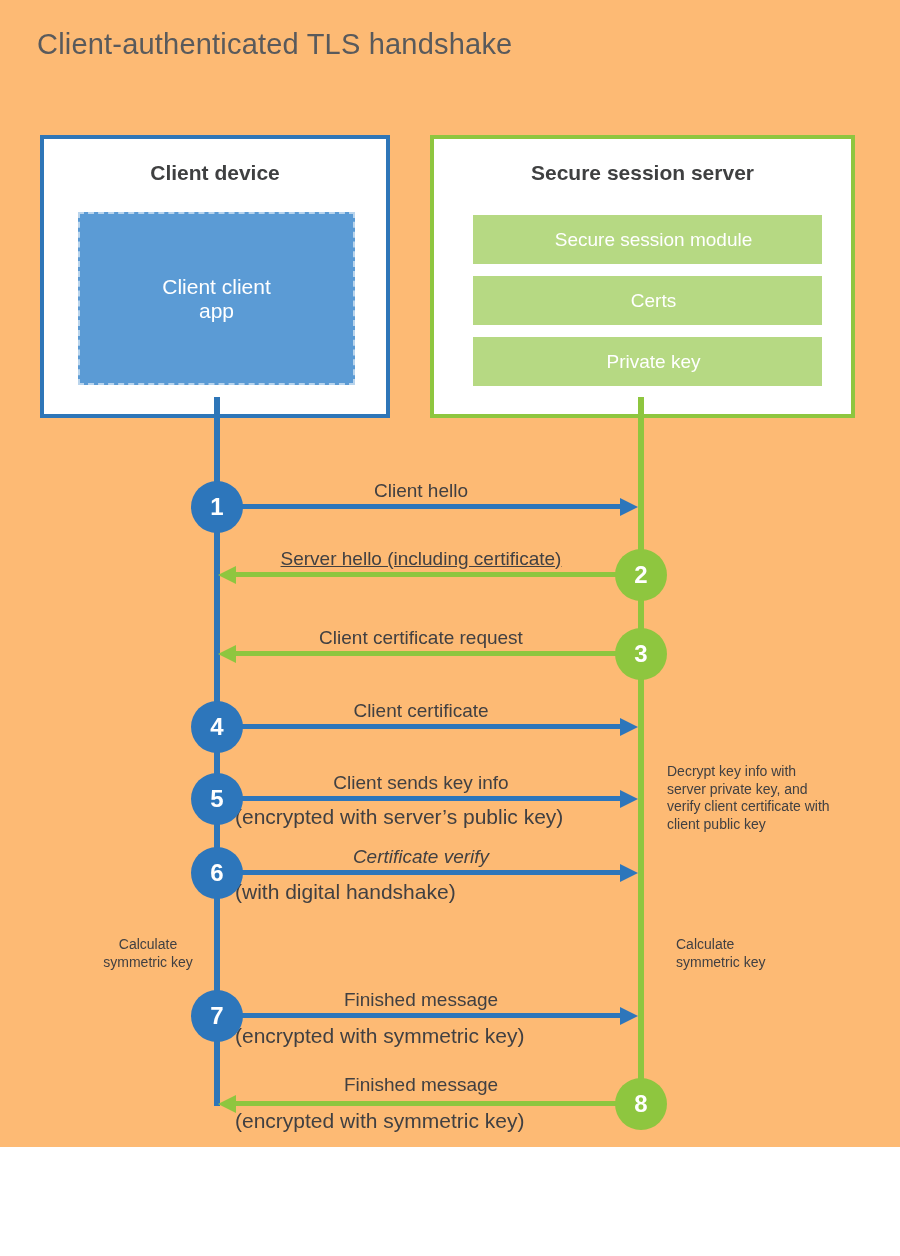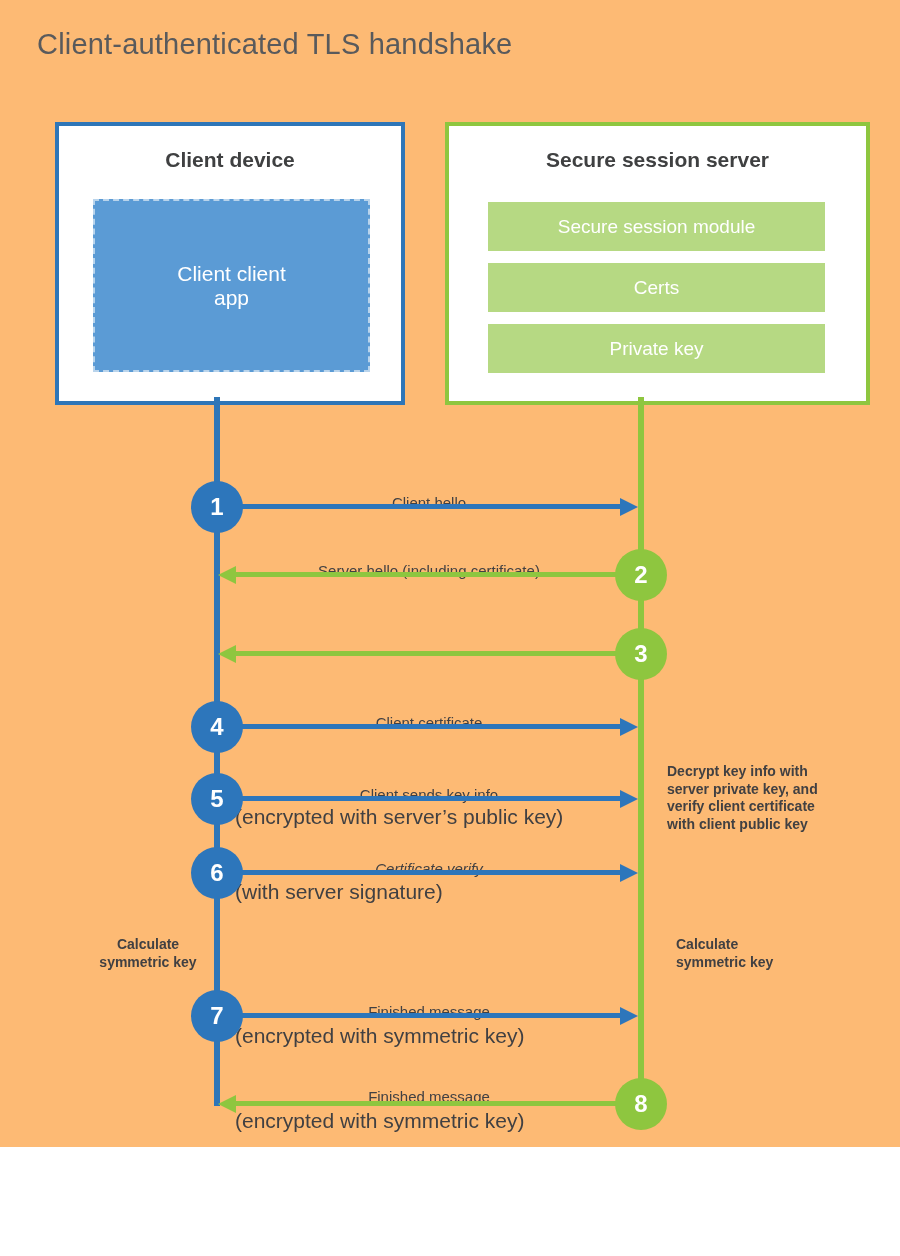--- a/index.html
+++ b/index.html
@@ -19,25 +19,24 @@
     left: 37px; top: 28px;
     font-size: 29px;
     font-weight: 300;
     color: #595a5c;
     letter-spacing: 0.2px;
   }
 
   
   .actor-box {
     position: absolute;
-    top: 122px;
+    top: 135px;
     height: 275px;
     background: #ffffff;
     border: 4px solid;
-    margin-left: 15px;
   }
   .actor-box.blue  { left: 40px;  width: 342px; border-color: #2e76b8; }
   .actor-box.green { left: 430px; width: 417px; border-color: #8ec63f; }
 
   .actor-title {
     position: absolute;
     left: 0; right: 0; top: 22px;
     text-align: center;
     font-size: 21px;
     font-weight: bold;
@@ -63,20 +62,21 @@
     position: absolute;
     left: 39px;
     width: 337px; height: 49px;
     background: #b6d983;
     color: #ffffff;
     font-size: 19px;
     display: flex;
     align-items: center;
     justify-content: center;
     text-align: center;
+    padding-left: 12px;
   }
 
   
   .lifeline { position: absolute; width: 6px; }
   .lifeline.blue  { left: 214px; top: 397px; height: 709px; background: #2e76b8; }
   .lifeline.green { left: 638px; top: 397px; height: 707px; background: #8ec63f; }
 
   
   .step-circle {
     position: absolute;
@@ -97,43 +97,41 @@
   .arrow-line.green { left: 236px; width: 384px; background: #8ec63f; }
 
   .arrow-head { position: absolute; width: 0; height: 0;
                 border-top: 9px solid transparent;
                 border-bottom: 9px solid transparent; }
   .arrow-head.right { left: 620px; border-left: 18px solid #2d76bb; }
   .arrow-head.left  { left: 218px; border-right: 18px solid #8ec63f; }
 
   .msg-label {
     position: absolute;
-    left: 220px; width: 418px;
-    text-align: center;
-    font-size: 15px;
+    left: 212px; width: 418px;
+    text-align: center;
+    font-size: 19px;
     line-height: 24px;
     color: #414042;
-    margin-top: 12px;
   }
   .msg-sub {
     position: absolute;
     left: 235px; width: 418px;
     text-align: left;
     font-size: 21px;
     line-height: 20px;
     color: #414042;
   }
 
   
   .side-note {
     position: absolute;
     font-size: 14px;
     line-height: 17.5px;
     color: #414042;
-    font-weight: bold;
   }
   .note-decrypt    { left: 667px; top: 763px; width: 170px; }
   .note-calc-left  { left: 96px;  top: 936px; width: 104px; text-align: center; }
   .note-calc-right { left: 676px; top: 936px; width: 120px; text-align: left; }
 </style>
 </head>
 <body>
 
 <div id="canvas">
 
@@ -157,27 +155,28 @@
   <div class="lifeline blue"></div>
   <div class="lifeline green"></div>
 
   <div class="msg-label" style="top:479px;">Client hello</div>
   <div class="arrow-line blue" style="top:504px;"></div>
   <div class="arrow-head right" style="top:498px;"></div>
   <div class="step-circle blue" style="top:481px;">
     <span>1</span>
   </div>
 
-  <div class="msg-label" style="top:547px;">Server hello (including certificate)</div>
+  <div class="msg-label" style="top:547px;text-decoration:underline;">Server hello (including certificate)</div>
   <div class="arrow-line green" style="top:572px;"></div>
   <div class="arrow-head left" style="top:566px;"></div>
   <div class="step-circle green" style="top:549px;">
     <span>2</span>
   </div>
 
+  <div class="msg-label" style="top:626px;">Client certificate request</div>
   <div class="arrow-line green" style="top:651px;"></div>
   <div class="arrow-head left" style="top:645px;"></div>
   <div class="step-circle green" style="top:628px;">
     <span>3</span>
   </div>
 
   <div class="msg-label" style="top:699px;">Client certificate</div>
   <div class="arrow-line blue" style="top:724px;"></div>
   <div class="arrow-head right" style="top:718px;"></div>
   <div class="step-circle blue" style="top:701px;">
@@ -188,21 +187,21 @@
   <div class="arrow-line blue" style="top:796px;"></div>
   <div class="arrow-head right" style="top:790px;"></div>
   <div class="msg-sub" style="top:807px;">(encrypted with server’s public key)</div>
   <div class="step-circle blue" style="top:773px;">
     <span>5</span>
   </div>
 
   <div class="msg-label" style="top:845px;font-style:italic;">Certificate verify</div>
   <div class="arrow-line blue" style="top:870px;"></div>
   <div class="arrow-head right" style="top:864px;"></div>
-  <div class="msg-sub" style="top:882px;">(with server signature)</div>
+  <div class="msg-sub" style="top:882px;">(with digital handshake)</div>
   <div class="step-circle blue" style="top:847px;">
     <span>6</span>
   </div>
 
   <div class="msg-label" style="top:988px;">Finished message</div>
   <div class="arrow-line blue" style="top:1013px;"></div>
   <div class="arrow-head right" style="top:1007px;"></div>
   <div class="msg-sub" style="top:1026px;">(encrypted with symmetric key)</div>
   <div class="step-circle blue" style="top:990px;">
     <span>7</span>

